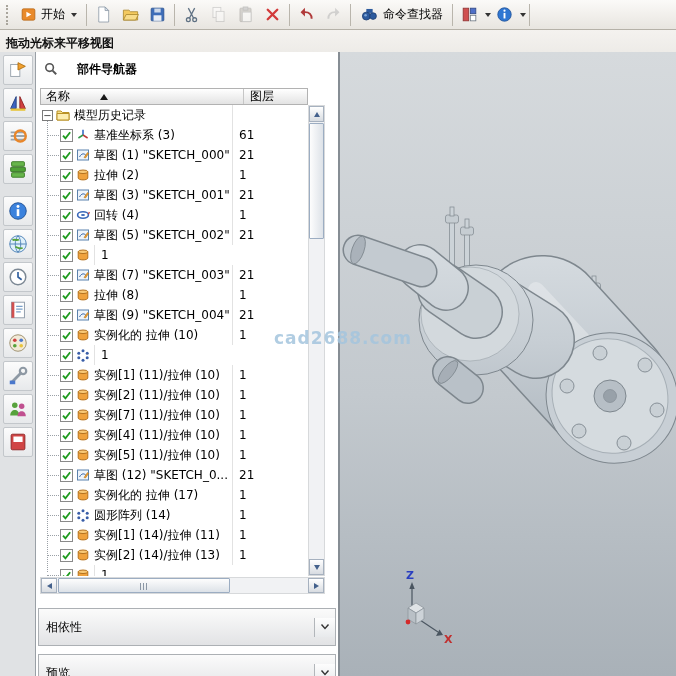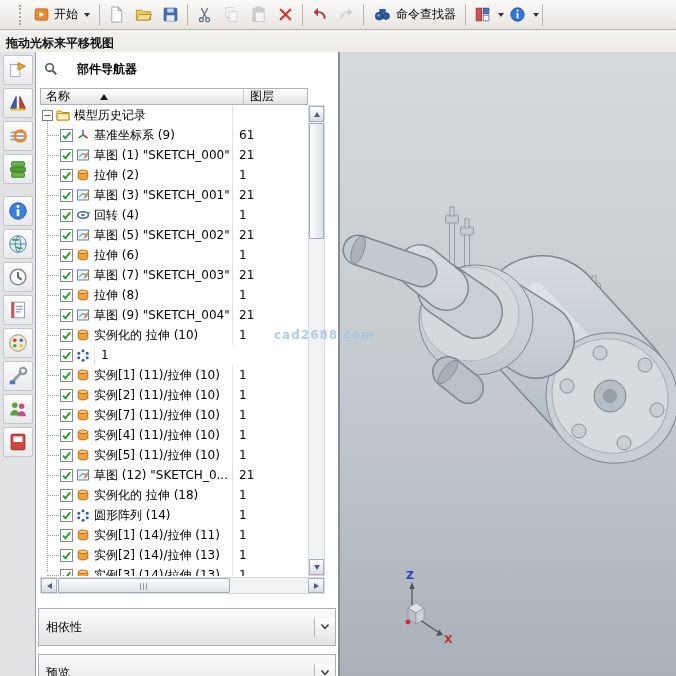--- a/index.html
+++ b/index.html
@@ -3,21 +3,21 @@
 <meta charset="utf-8">
 <style>
   * { box-sizing: border-box; }
   html,body { margin:0; padding:0; }
   body { font-family: "DejaVu Sans", "Liberation Sans", sans-serif; }
   .app { position:relative; width:676px; height:676px; background:#d6d3cc; overflow:hidden; font-size:12px; }
 
   
   .toolbar { position:absolute; top:0; left:0; width:676px; height:30px;
     background:linear-gradient(#fbfaf8,#e8e5e0); border-bottom:1px solid #b5b1a8;
-    display:flex; align-items:center; padding:0 16px; }
+    display:flex; align-items:center; padding:0 3px; }
   .tb-grip { width:5px; height:20px; border-left:2px dotted #a9a59c; margin:0 3px; }
   .tb-sep { width:1px; height:22px; background:#b9b5ac; margin:0 3px; flex:0 0 auto; }
   .tb-btn { width:27px; height:25px; display:flex; align-items:center; justify-content:center;
     border-radius:2px; flex:0 0 auto; cursor:default; }
   .tb-btn svg { width:19px; height:19px; }
   .tb-btn.disabled { opacity:.4; filter:grayscale(.9); }
   .start-btn { display:flex; align-items:center; gap:4px; height:25px; padding:0 6px; border-radius:2px; }
   .start-btn svg { width:17px; height:17px; }
   .caret { width:0; height:0; border-left:3.5px solid transparent; border-right:3.5px solid transparent;
     border-top:4.5px solid #333; margin-left:2px; }
@@ -96,21 +96,21 @@
     background:linear-gradient(#fbfbfb,#e2e3e5); border:1px solid #acb0b4; padding-left:7px; color:#000; }
   .sp-btn { margin-left:auto; width:21px; height:19px; border-left:1px solid #b2b6ba;
     display:flex; align-items:center; justify-content:center; background:linear-gradient(#fdfdfd,#e8eaec); }
   .sp-btn svg { width:10px; height:8px; }
 
   
   .viewport { position:absolute; left:340px; top:52px; width:336px; height:624px;
     background:linear-gradient(180deg,#d6dadd 0%, #c3c9ce 55%, #a9b1b8 100%); overflow:hidden; }
   .model { position:absolute; left:0; top:0; width:336px; height:624px; }
 
-  .watermark { position:absolute; left:274px; top:328px; font-size:12px; font-weight:bold;
+  .watermark { position:absolute; left:274px; top:328px; font-size:17px; font-weight:bold;
     letter-spacing:1px; color:#a4c5de; opacity:.85; z-index:60; pointer-events:none; }
 </style>
 </head>
 <body>
 
 <svg width="0" height="0" style="position:absolute">
   <defs>
 
     <symbol id="ic-start" viewBox="0 0 24 24">
         <rect x="3" y="4" width="18" height="16" rx="2" fill="#e98a2b" stroke="#b05f10"></rect>
@@ -453,21 +453,21 @@
           <span class="tind" style="width:7px"></span>
           <span class="tconn"></span>
           <span class="tchk">
             <svg viewBox="0 0 12 12">
               <path d="M2.2 6.2l2.6 2.8L10 2.4" fill="none" stroke="#1e9b1e" stroke-width="2"></path>
             </svg>
           </span>
           <svg class="ticon" viewBox="0 0 14 14">
             <use href="#t-datum"></use>
           </svg>
-          <span class="tlabel">基准坐标系 (9)</span>
+          <span class="tlabel">基准坐标系 (3)</span>
           <span class="tlayer">61</span>
         </div>
         <div class="trow">
           <span class="tind" style="width:7px"></span>
           <span class="tconn"></span>
           <span class="tchk">
             <svg viewBox="0 0 12 12">
               <path d="M2.2 6.2l2.6 2.8L10 2.4" fill="none" stroke="#1e9b1e" stroke-width="2"></path>
             </svg>
           </span>
@@ -537,21 +537,20 @@
           <span class="tind" style="width:7px"></span>
           <span class="tconn"></span>
           <span class="tchk">
             <svg viewBox="0 0 12 12">
               <path d="M2.2 6.2l2.6 2.8L10 2.4" fill="none" stroke="#1e9b1e" stroke-width="2"></path>
             </svg>
           </span>
           <svg class="ticon" viewBox="0 0 14 14">
             <use href="#t-extrude"></use>
           </svg>
-          <span class="tlabel">拉伸 (6)</span>
           <span class="tlayer">1</span>
         </div>
         <div class="trow">
           <span class="tind" style="width:7px"></span>
           <span class="tconn"></span>
           <span class="tchk">
             <svg viewBox="0 0 12 12">
               <path d="M2.2 6.2l2.6 2.8L10 2.4" fill="none" stroke="#1e9b1e" stroke-width="2"></path>
             </svg>
           </span>
@@ -704,21 +703,21 @@
           <span class="tind" style="width:7px"></span>
           <span class="tconn"></span>
           <span class="tchk">
             <svg viewBox="0 0 12 12">
               <path d="M2.2 6.2l2.6 2.8L10 2.4" fill="none" stroke="#1e9b1e" stroke-width="2"></path>
             </svg>
           </span>
           <svg class="ticon" viewBox="0 0 14 14">
             <use href="#t-extrude"></use>
           </svg>
-          <span class="tlabel">实例化的 拉伸 (18)</span>
+          <span class="tlabel">实例化的 拉伸 (17)</span>
           <span class="tlayer">1</span>
         </div>
         <div class="trow">
           <span class="tind" style="width:7px"></span>
           <span class="tconn"></span>
           <span class="tchk">
             <svg viewBox="0 0 12 12">
               <path d="M2.2 6.2l2.6 2.8L10 2.4" fill="none" stroke="#1e9b1e" stroke-width="2"></path>
             </svg>
           </span>
@@ -760,21 +759,20 @@
           <span class="tind" style="width:7px"></span>
           <span class="tconn"></span>
           <span class="tchk">
             <svg viewBox="0 0 12 12">
               <path d="M2.2 6.2l2.6 2.8L10 2.4" fill="none" stroke="#1e9b1e" stroke-width="2"></path>
             </svg>
           </span>
           <svg class="ticon" viewBox="0 0 14 14">
             <use href="#t-extrude"></use>
           </svg>
-          <span class="tlabel">实例[3] (14)/拉伸 (13)</span>
           <span class="tlayer">1</span>
         </div>
       </div>
 
     <div class="vscroll">
       <div class="vs-btn vs-up">
           <span class="tri-up"></span>
         </div>
       <div class="vs-thumb"></div>
       <div class="vs-btn vs-down">

